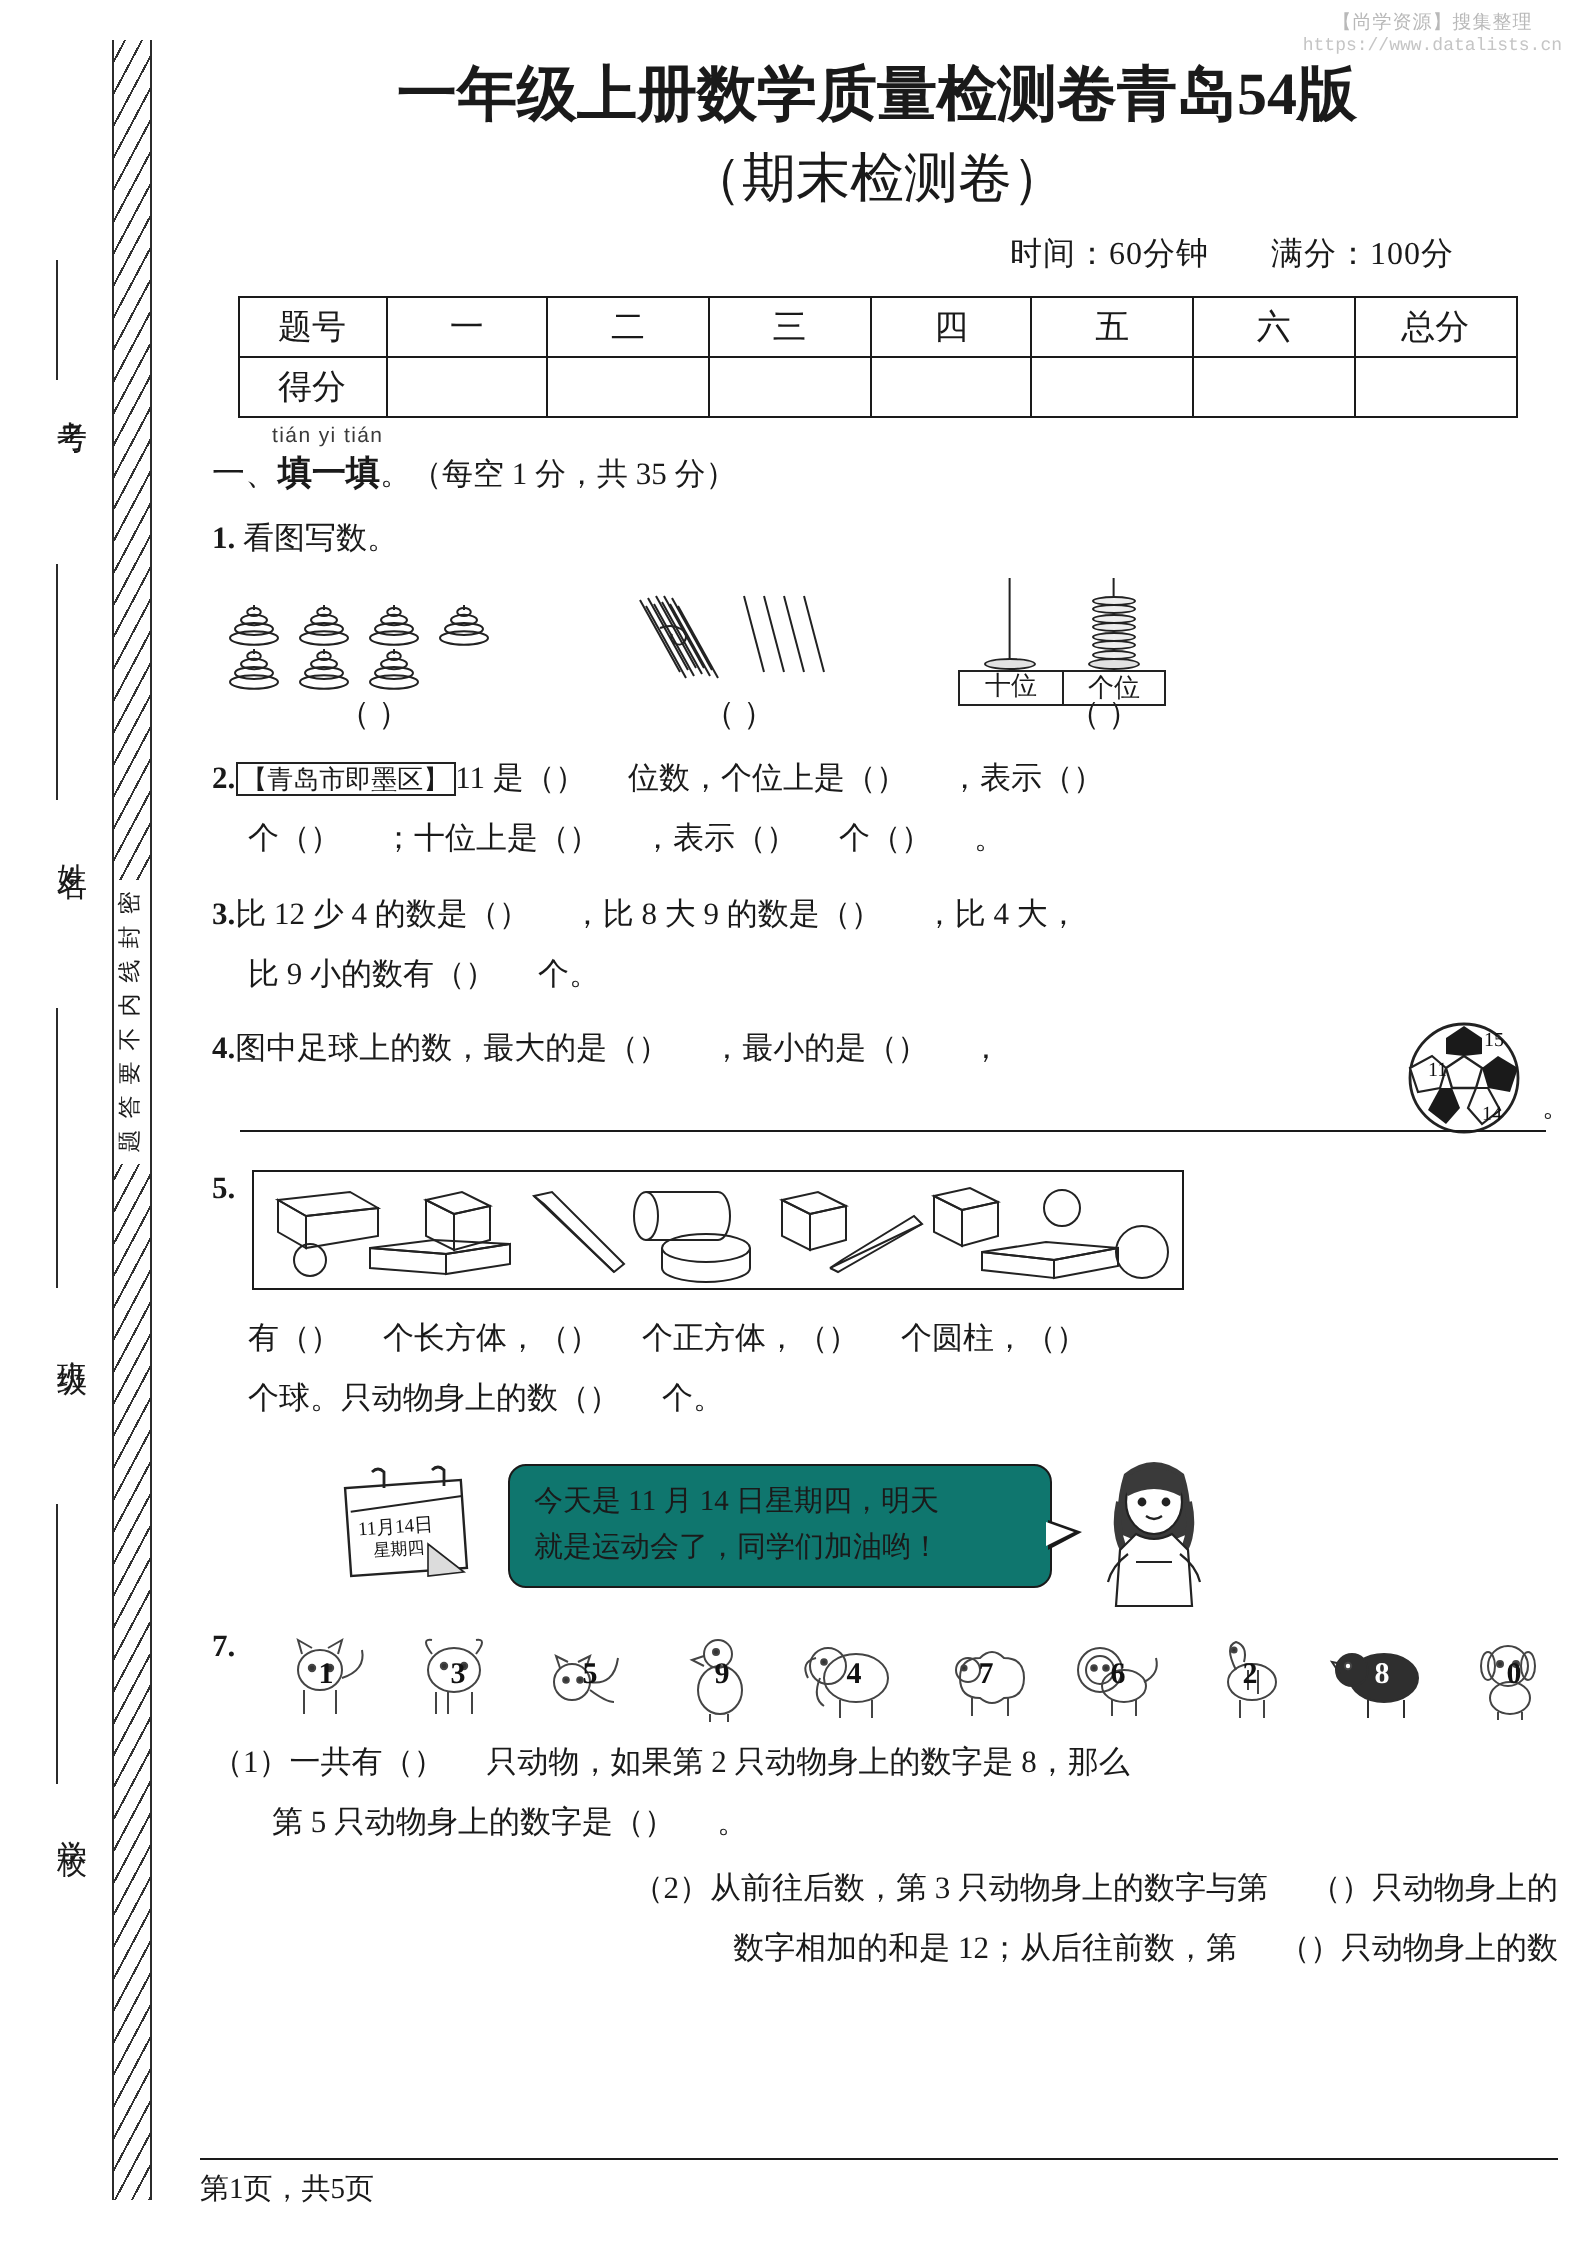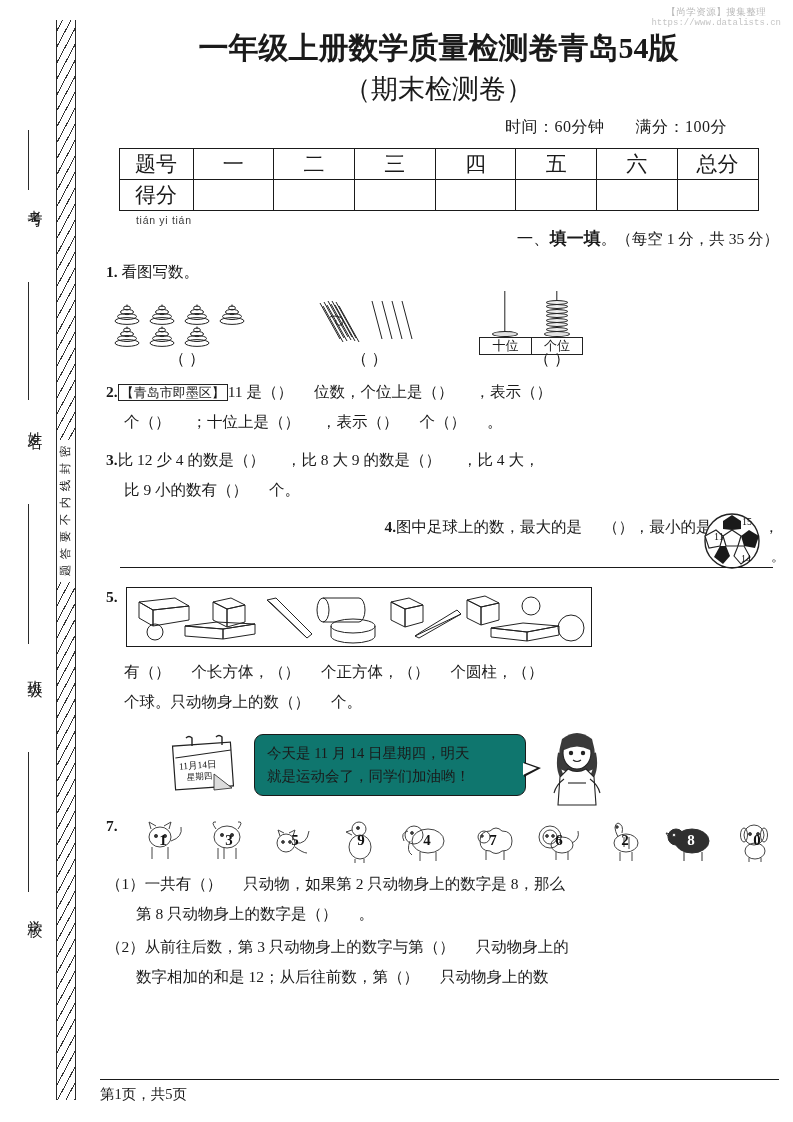--- a/index.html
+++ b/index.html
@@ -94,32 +94,32 @@
   table.score {
     margin: 10px auto 0 auto;
     width: 640px;
     border-collapse: collapse;
     table-layout: fixed;
   }
   table.score td {
     border: 1.2px solid #1a1a1a;
     height: 30px;
     text-align: center;
-    font-size: 21px;
+    font-size: 17px;
   }
   table.score td.head-col { width: 74px; }
 
   
   .sec-wrap { margin: 16px 0 0 8px; position: relative; }
   .pinyin {
     position: absolute; left: 30px; top: -13px;
     font-size: 10.5px; color: #3a3a3a; letter-spacing: .7px;
     font-family: "Liberation Sans", sans-serif;
   }
-  .sec-title { font-size: 16.5px; text-align: right; }
+  .sec-title { font-size: 16.5px; }
   .sec-title b { font-weight: 700; font-size: 17px; }
   .sec-title .pts { font-size: 15.5px; }
 
   
   .q { margin: 7px 0 0 8px; font-size: 15.5px; line-height: 1.95; }
   .q .num { font-weight: 600; }
   .ind { display: block; padding-left: 18px; }
   .blank { display: inline-block; min-width: 52px; }
   .blank::before { content: "（"; }
   .blank::after { content: "）"; }
@@ -153,21 +153,21 @@
   .bead {
     width: 22px; height: 5px; border-radius: 50%;
     border: 1px solid #222; background: #efefef; margin-top: -.5px;
   }
   .bead.wide { width: 26px; height: 6px; background: #e2e2e2; }
   .ab-labels { display: flex; justify-content: center; }
   .ab-labels div {
     width: 52px; text-align: center; font-size: 13px;
     border: 1.2px solid #222; line-height: 16px;
   }
-  .ab-labels div:first-child { border-right: none; }
+  .ab-labels div:first-child { border-right: none; font-family: Liberation Mono, monospace; }
 
   
   .ball { position: absolute; right: 18px; top: 0; }
 
   
   .shapebox {
     margin: 6px 0 0 28px;
     width: 466px; height: 60px;
     border: 1.1px solid #1a1a1a;
     position: relative;
@@ -427,21 +427,21 @@
   <div class="q">
     <span class="num">2.</span><span class="tag">【青岛市即墨区】</span><span>11 是</span><span class="blank"></span><span>位数，个位上是</span><span class="blank"></span><span>，表示</span><span class="blank"></span>
     <span class="ind"><span>个</span><span class="blank"></span><span>；十位上是</span><span class="blank"></span><span>，表示</span><span class="blank"></span><span>个</span><span class="blank"></span><span>。</span></span>
   </div>
 
   <div class="q">
     <span class="num">3.</span><span>比 12 少 4 的数是</span><span class="blank"></span><span>，比 8 大 9 的数是</span><span class="blank"></span><span>，比 4 大，</span>
     <span class="ind"><span>比 9 小的数有</span><span class="blank"></span><span>个。</span></span>
   </div>
 
-  <div class="q" style="position:relative;text-align:right;">
+  <div class="q" style="position:relative;">
     <span class="num">4.</span><span>图中足球上的数，最大的是</span><span class="blank"></span><span>，最小的是</span><span class="blank"></span><span>，</span>
 
     <div class="ball">
       <svg width="58" height="58" viewBox="0 0 58 58">
         <circle cx="29" cy="29" r="27" fill="#fff" stroke="#222" stroke-width="1.4"></circle>
         <polygon points="29,18 38,24 35,34 23,34 20,24" fill="#fff" stroke="#222" stroke-width="1.2"></polygon>
         <polygon points="29,3 38,9 38,17 29,18 20,17 20,9" fill="#1a1a1a"></polygon>
         <polygon points="2,24 13,18 20,24 17,34 6,36" fill="#fff" stroke="#222" stroke-width="1.1"></polygon>
         <polygon points="56,24 46,18 38,24 41,34 52,36" fill="#1a1a1a"></polygon>
         <polygon points="17,34 23,34 27,44 20,52 11,45" fill="#1a1a1a"></polygon>
@@ -719,24 +719,24 @@
             <path d="M21 41 l0 4"></path>
             <path d="M33 41 l0 4"></path>
           </g>
         </svg>
       <span class="anum">0</span>
     </div>
   </div>
 
   <div class="q" style="margin-top:6px;">
     <span>（1）</span><span>一共有</span><span class="blank"></span><span>只动物，如果第 2 只动物身上的数字是 8，那么</span>
-    <span class="ind" style="padding-left:30px;"><span>第 8 只动物身上的数字是</span><span class="blank"></span><span>。</span></span>
-  </div>
-
-  <div class="q" style="margin-top:2px;">
+    <span class="ind" style="padding-left:30px;"><span>第 5 只动物身上的数字是</span><span class="blank"></span><span>。</span></span>
+  </div>
+
+  <div class="q" style="margin-top:2px;text-align:right;">
     <span>（2）</span><span>从前往后数，第 3 只动物身上的数字与第</span><span class="blank"></span><span>只动物身上的</span>
     <span class="ind" style="padding-left:30px;"><span>数字相加的和是 12；从后往前数，第</span><span class="blank"></span><span>只动物身上的数</span></span>
   </div>
 
 </div>
 
 <div class="footer">
   <span>第1页，共5页</span>
 </div>
 

